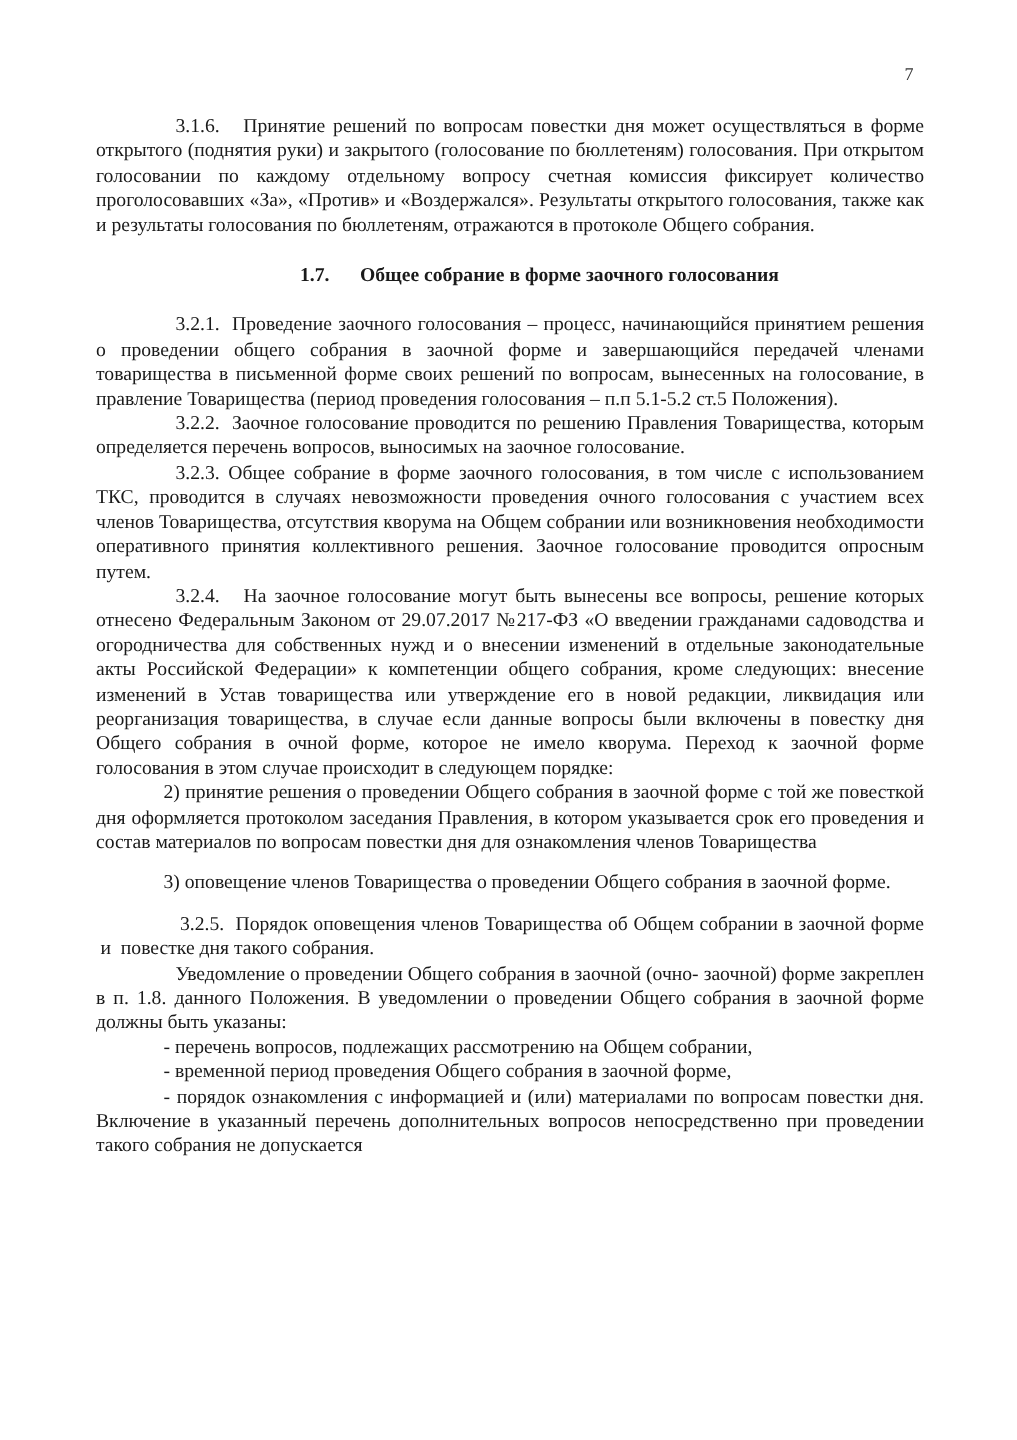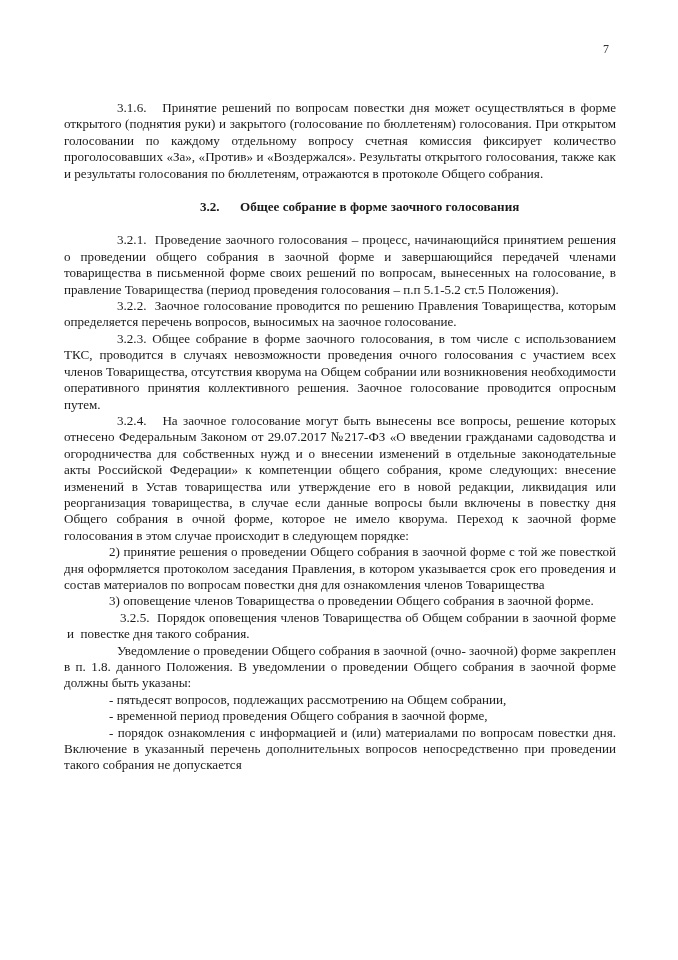--- a/index.html
+++ b/index.html
@@ -7,50 +7,50 @@
   .page {
     position: absolute; left: 0; top: 0; width: 678px; height: 960px;
     background: #ffffff; color: #1a1a1a;
     font-family: "Liberation Serif", "DejaVu Serif", serif;
     font-size: 13.1px; line-height: 16.4px;
   }
   .page-number {
     position: absolute; top: 41px; left: 603px; font-size: 12px; color: #333;
   }
   .content {
-    position: absolute; left: 64px; top: 100px; width: 552px;
+    position: absolute; left: 64px; top: 76px; width: 552px;
   }
   p { margin: 0; text-align: justify; text-align-last: left; }
   .ind { text-indent: 53px; }
   .ind-bullet { text-indent: 45px; }
   .heading {
     margin: 17px 0 17px 0; font-weight: bold; text-align: left; padding-left: 136px;
   }
   .heading .num { display: inline-block; width: 40px; }
-  .sp-before { margin-top: 0; }
+  .sp-before { margin-top: 11px; }
   .small-pre { padding-left: 3px; }
 </style>
 </head>
 <body>
 
 <div class="page">
   <div class="page-number">7</div>
 
   <div class="content">
     <p class="ind">3.1.6.&nbsp;&nbsp; Принятие решений по вопросам повестки дня может осуществляться в форме открытого (поднятия руки) и закрытого (голосование по бюллетеням) голосования. При открытом голосовании по каждому отдельному вопросу счетная комиссия фиксирует количество проголосовавших «За», «Против» и «Воздержался». Результаты открытого голосования, также как и результаты голосования по бюллетеням, отражаются в протоколе Общего собрания.</p>
 
     <div class="heading">
-      <span class="num">3.2.</span><span>Общее собрание в форме заочного голосования</span>
+      <span class="num">1.7.</span><span>Общее собрание в форме заочного голосования</span>
     </div>
 
     <p class="ind">3.2.1.&nbsp; Проведение заочного голосования – процесс, начинающийся принятием решения о проведении общего собрания в заочной форме и завершающийся передачей членами товарищества в письменной форме своих решений по вопросам, вынесенных на голосование, в правление Товарищества (период проведения голосования – п.п 5.1-5.2 ст.5 Положения).</p>
     <p class="ind">3.2.2.&nbsp; Заочное голосование проводится по решению Правления Товарищества, которым определяется перечень вопросов, выносимых на заочное голосование.</p>
     <p class="ind">3.2.3. Общее собрание в форме заочного голосования, в том числе с использованием ТКС, проводится в случаях невозможности проведения очного голосования с участием всех членов Товарищества, отсутствия кворума на Общем собрании или возникновения необходимости оперативного принятия коллективного решения. Заочное голосование проводится опросным путем.</p>
     <p class="ind">3.2.4.&nbsp;&nbsp; На заочное голосование могут быть вынесены все вопросы, решение которых отнесено Федеральным Законом от 29.07.2017 №217-ФЗ «О введении гражданами садоводства и огородничества для собственных нужд и о внесении изменений в отдельные законодательные акты Российской Федерации» к компетенции общего собрания, кроме следующих: внесение изменений в Устав товарищества или утверждение его в новой редакции, ликвидация или реорганизация товарищества, в случае если данные вопросы были включены в повестку дня Общего собрания в очной форме, которое не имело кворума. Переход к заочной форме голосования в этом случае происходит в следующем порядке:</p>
     <p class="ind-bullet" style="text-indent:45px">2) принятие решения о проведении Общего собрания в заочной форме с той же повесткой дня оформляется протоколом заседания Правления, в котором указывается срок его проведения и состав материалов по вопросам повестки дня для ознакомления членов Товарищества</p>
     <p class="ind-bullet sp-before" style="text-indent:45px">3) оповещение членов Товарищества о проведении Общего собрания в заочной форме.</p>
     <p class="ind sp-before small-pre">3.2.5.&nbsp; Порядок оповещения членов Товарищества об Общем собрании в заочной форме и&nbsp; повестке дня такого собрания.</p>
     <p class="ind">Уведомление о проведении Общего собрания в заочной (очно- заочной) форме закреплен в п. 1.8. данного Положения. В уведомлении о проведении Общего собрания в заочной форме должны быть указаны:</p>
-    <p class="ind-bullet">- пятьдесят вопросов, подлежащих рассмотрению на Общем собрании,</p>
+    <p class="ind-bullet">- перечень вопросов, подлежащих рассмотрению на Общем собрании,</p>
     <p class="ind-bullet">- временной период проведения Общего собрания в заочной форме,</p>
     <p class="ind-bullet">- порядок ознакомления с информацией и (или) материалами по вопросам повестки дня. Включение в указанный перечень дополнительных вопросов непосредственно при проведении такого собрания не допускается</p>
   </div>
 </div>
 
 </body></html>

